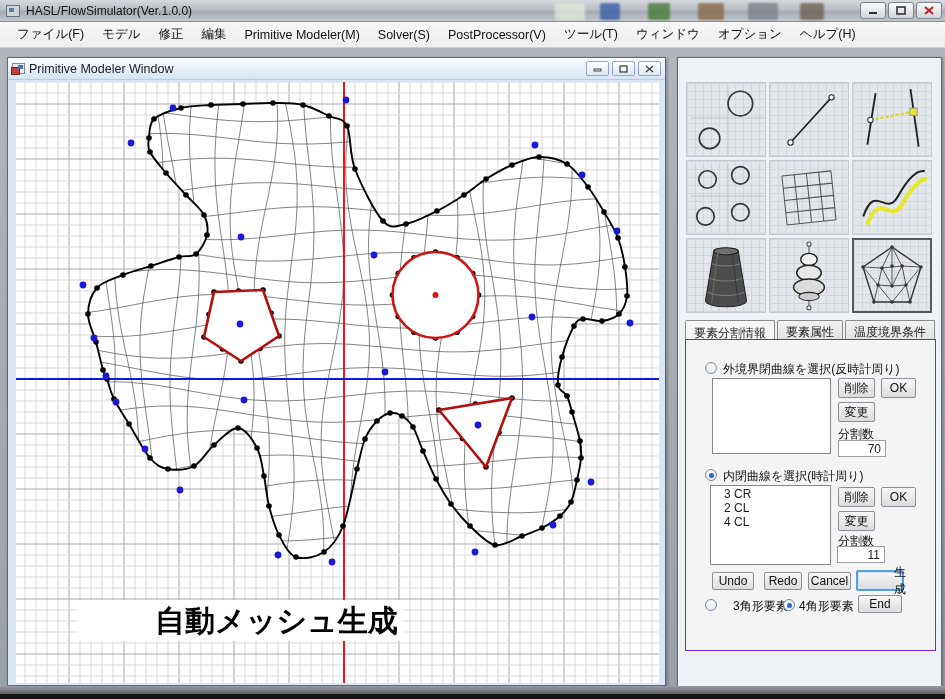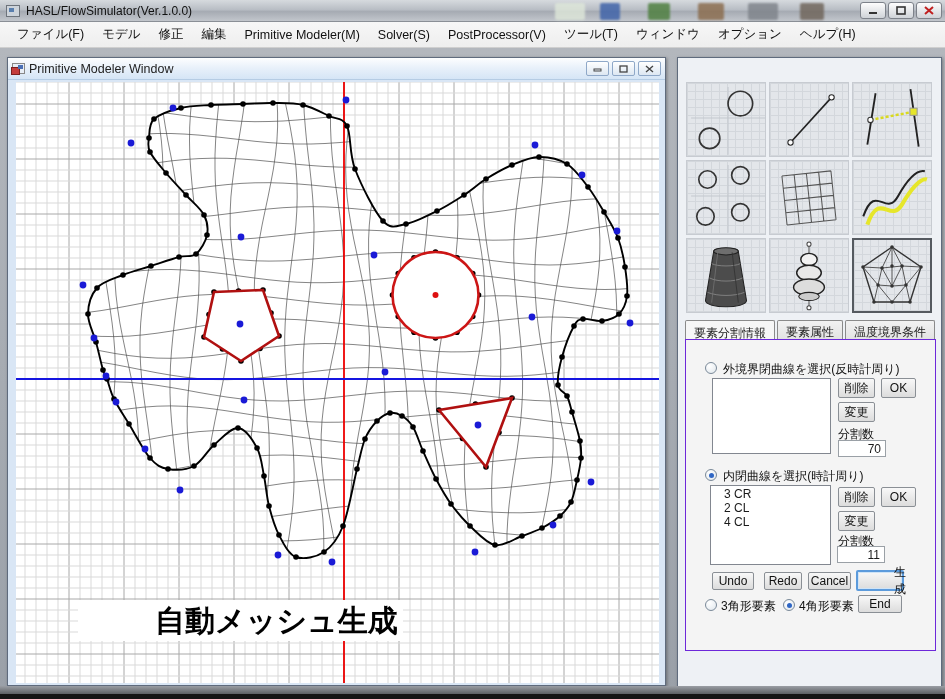--- a/index.html
+++ b/index.html
@@ -599,21 +599,21 @@
       <button class="btn" style="left:152px;top:171px;width:37px;height:20px;">変更</button>
       <span class="ctl-label" style="left:152px;top:193px;">分割数</span>
       <span class="field" style="left:151px;top:206px;width:48px;height:17px;">11</span>
 
       <button class="btn" style="left:26px;top:232px;width:42px;height:18px;">Undo</button>
       <button class="btn" style="left:78px;top:232px;width:38px;height:18px;">Redo</button>
       <button class="btn" style="left:122px;top:232px;width:43px;height:18px;">Cancel</button>
       <button class="btn focused" style="left:170px;top:230px;width:48px;height:21px;">生成</button>
 
       <span class="radio" id="radio-tri" style="left:19px;top:259px;"></span>
-      <span class="ctl-label" style="left:35px;top:258px;">3角形要素</span>
+      <span class="ctl-label" style="left:47px;top:258px;">3角形要素</span>
       <span class="radio on" id="radio-quad" style="left:97px;top:259px;"></span>
       <span class="ctl-label" style="left:113px;top:258px;">4角形要素</span>
       <button class="btn" style="left:172px;top:255px;width:44px;height:18px;">End</button>
     </div>
   </div>
 
   <div class="strip1"></div>
   <div class="strip2"></div>
 </div>
 

